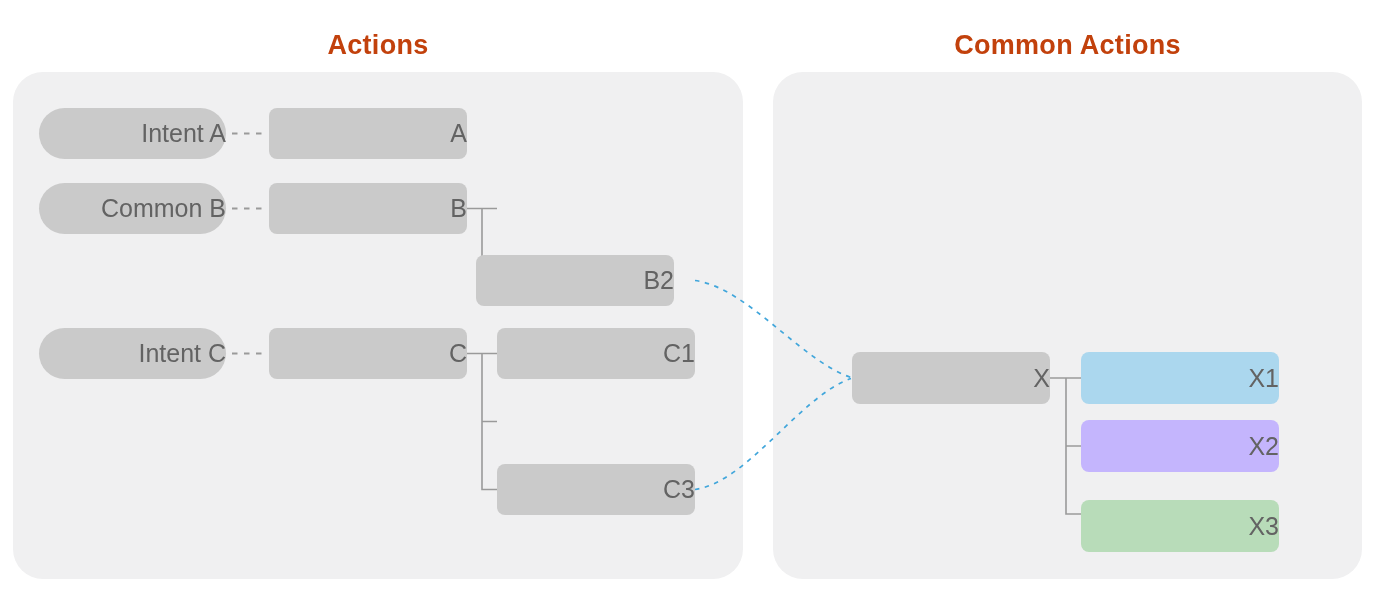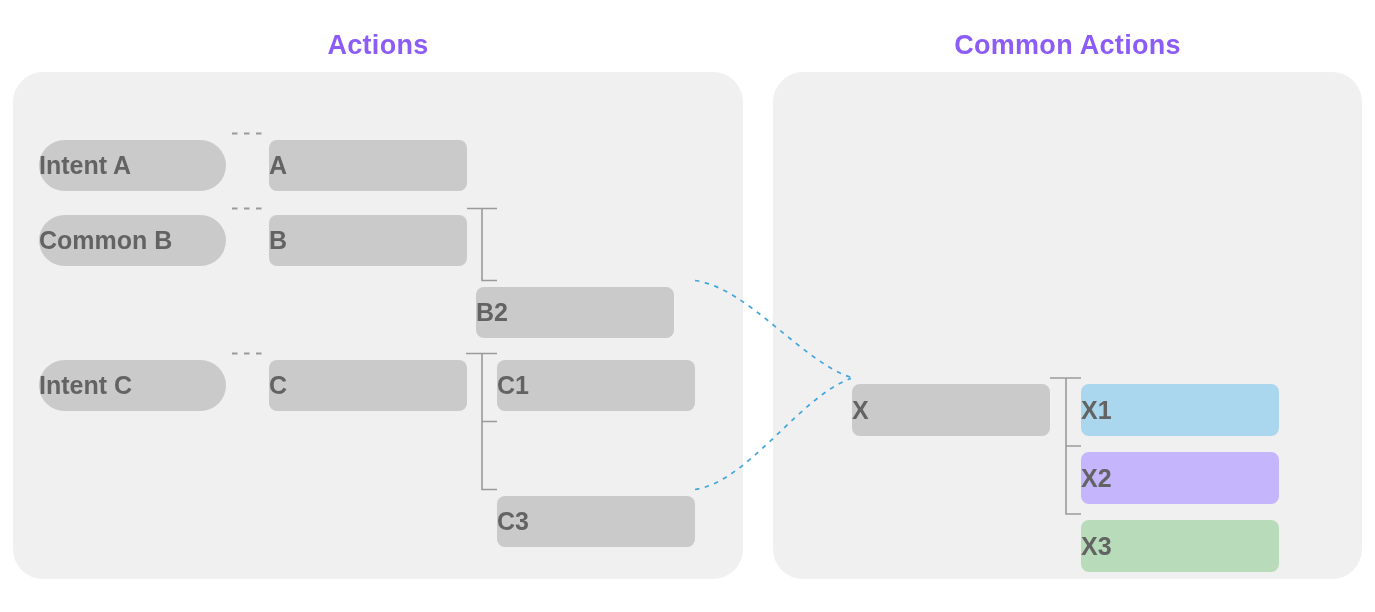--- a/index.html
+++ b/index.html
@@ -5,32 +5,32 @@
   html,body{margin:0;padding:0;background:#ffffff;}
   .stage{
     position:relative;width:1375px;height:612px;background:#ffffff;
     font-family:"Liberation Sans","DejaVu Sans",sans-serif;overflow:hidden;
   }
   .panel{position:absolute;background:#f0f0f1;border-radius:30px;}
   .panel.left{left:13px;top:72px;width:730px;height:507px;}
   .panel.right{left:773px;top:72px;width:589px;height:507px;}
   .panel-title{
     position:absolute;top:30px;height:30px;line-height:30px;
-    text-align:center;font-size:27px;font-weight:600;color:#8b5cf6;
+    text-align:center;font-size:27px;font-weight:600;color:#c2410c;
     letter-spacing:0.3px;
   }
   .panel-title.left{left:13px;width:730px;}
   .panel-title.right{left:773px;width:589px;}
   svg.connectors{position:absolute;left:0;top:0;width:1375px;height:612px;}
   .dash-gray{stroke:#9a9a9a;stroke-width:2.2;stroke-dasharray:5.5 6.5;fill:none;}
   .tree{stroke:#9a9a9a;stroke-width:1.6;fill:none;}
   .link{stroke:#41a6db;stroke-width:1.7;stroke-dasharray:4.5 5.5;fill:none;}
   .node{
-    position:absolute;display:flex;align-items:center;justify-content:flex-start;
-    font-size:25px;font-weight:700;color:#636363;background:#cacaca;margin-top:32px;
+    position:absolute;display:flex;align-items:center;justify-content:flex-end;
+    font-size:25px;font-weight:400;color:#636363;background:#cacaca;
   }
   .node.pill{width:187px;height:51px;border-radius:26px;}
   .node.box{width:198px;height:51px;border-radius:8px;}
   .node.box-r{width:198px;height:52px;border-radius:8px;}
 </style>
 </head>
 <body>
 
 <div class="stage">
 
@@ -82,17 +82,17 @@
 
   <div class="node box-r" style="left: 852px; top: 352px; background: rgb(202, 202, 202);">
     <span>X</span>
   </div>
   <div class="node box-r" style="left: 1081px; top: 352px; background: rgb(171, 215, 238); border-radius: 8px;">
     <span>X1</span>
   </div>
   <div class="node box-r" style="left: 1081px; top: 420px; background: #c4b5fd;">
     <span>X2</span>
   </div>
-  <div class="node box-r" style="left: 1081px; top: 488px; background: rgb(184, 220, 185);">
+  <div class="node box-r" style="left: 1081px; top: 500px; background: rgb(184, 220, 185);">
     <span>X3</span>
   </div>
 
 </div>
 
 </body></html>

